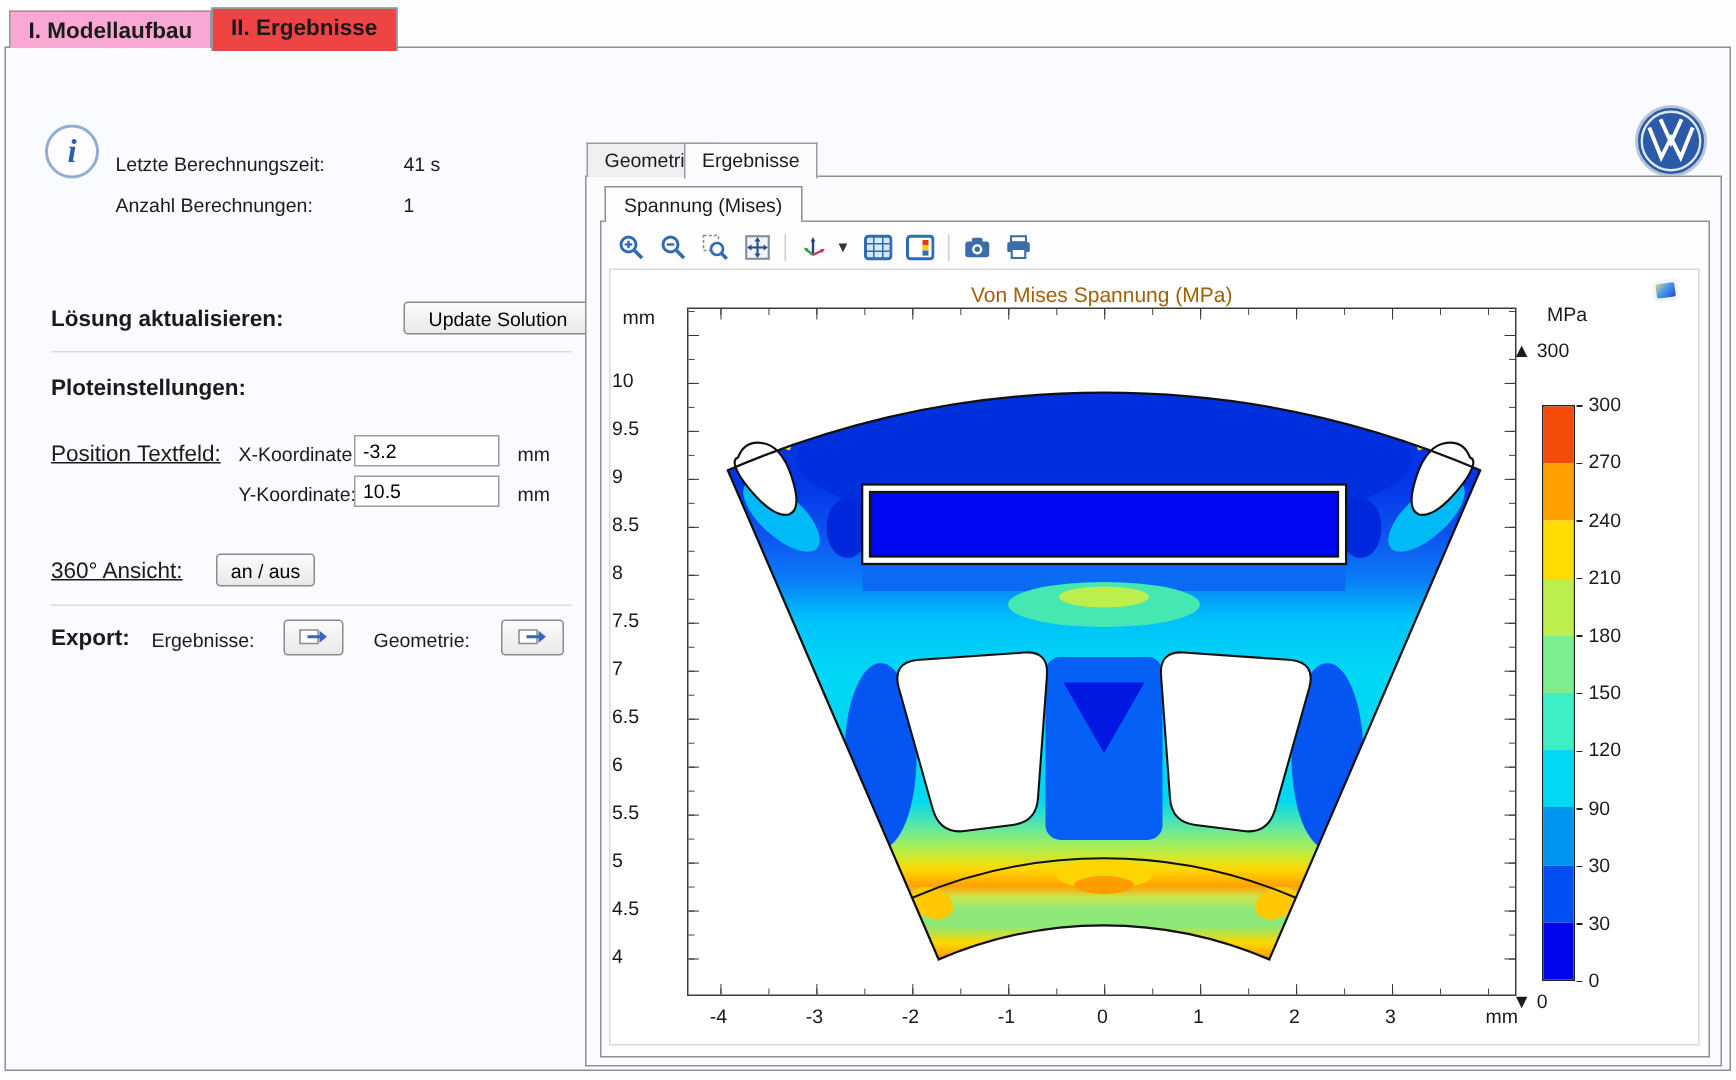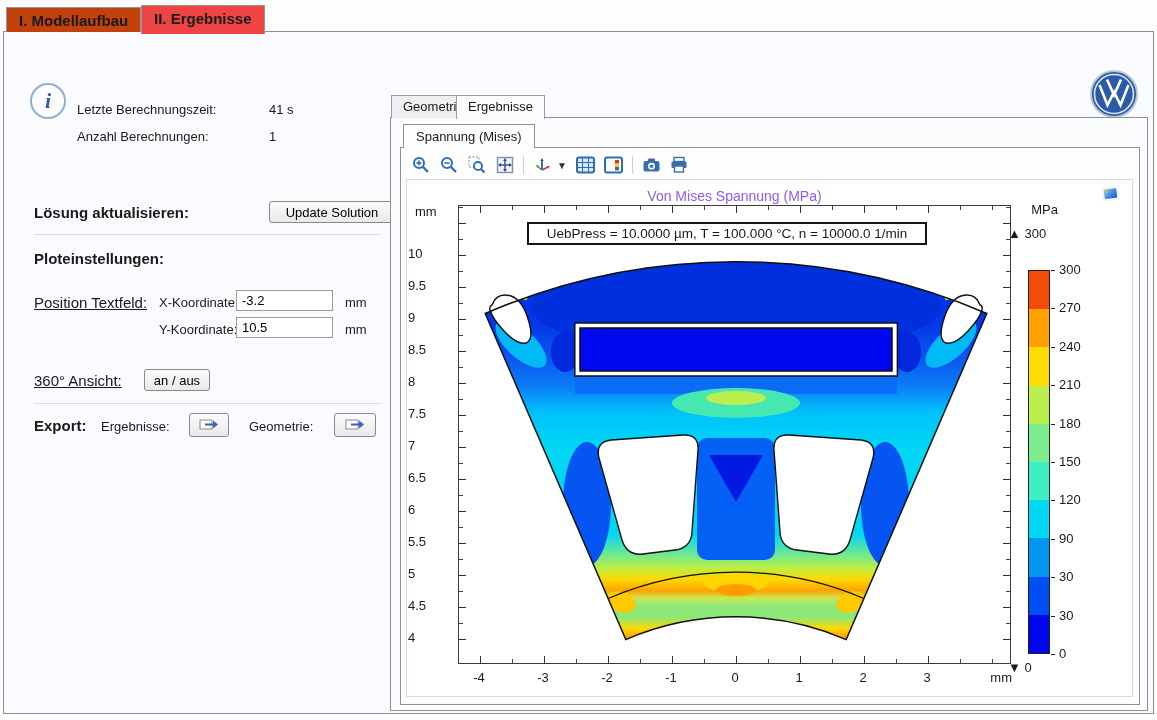--- a/index.html
+++ b/index.html
@@ -1,21 +1,21 @@
 <!DOCTYPE html>
 <html><head>
 <meta charset="utf-8">
 <style>
   * { margin:0; padding:0; box-sizing:border-box; }
   html,body { width:1157px; height:720px; background:#fdfdfe; font-family:"Liberation Sans", sans-serif; color:#1a1a1a; overflow:hidden; position:relative; }
 
   
   .top-tab { position:absolute; top:5px; height:27px; padding:4px 12px 0; font-size:15px; font-weight:bold;
              border:1px solid #979797; border-bottom:none; background:#ececec; z-index:5; }
-  .top-tab.inactive { top:7px; height:25px; background:#c2410c; }
+  .top-tab.inactive { top:7px; height:25px; background:#f9a8d4; }
   .top-tab.active { background:#ef4444; z-index:7; height:29px; }
   #tab-modellaufbau { left:6px; }
   #tab-ergebnisse   { left:141px; }
 
   
   .app-window { position:absolute; left:3px; top:31px; width:1151px; height:683px;
                 border:1px solid #8d8d95; background:#fafbfe; z-index:4; }
 
   
   .abs { position:absolute; }
@@ -45,21 +45,21 @@
               border:1px solid #8f8f96; border-bottom:none; background:#fdfdfe; z-index:3; }
   .innerbox { position:absolute; left:9px; top:29px; width:740px; height:558px; border:1px solid #8f8f96; background:#fdfdfe; }
 
   .toolbar { position:absolute; left:4px; top:3px; height:28px; display:flex; align-items:center; gap:9px; padding-left:6px; }
   .tb-sep { width:1px; height:18px; background:#cfcfd4; }
   .tb-ico { width:19px; height:19px; display:flex; align-items:center; justify-content:center; }
   .caret { font-size:10px; color:#333; margin-left:-4px; }
 
   
   .canvas { position:absolute; left:5px; top:31px; width:727px; height:518px; background:#ffffff; border:1px solid #d9d9dd; }
-  .plot-title { position:absolute; left:51px; top:8px; width:553px; text-align:center; font-size:14px; color:#8b5cf6; }
+  .plot-title { position:absolute; left:51px; top:8px; width:553px; text-align:center; font-size:14px; color:#a16207; }
   .axis-frame { position:absolute; left:51px; top:25px; width:553px; height:459px; border:1px solid #3c3c3c; }
   .annot { position:absolute; left:120px; top:42px; width:400px; height:23px; border:2px solid #141414; background:#fff;
            font-size:13.5px; text-align:center; line-height:19px; z-index:9; }
   .yunit { position:absolute; left:8px; top:24px; font-size:13px; }
   .xunit { position:absolute; left:565px; top:490px; width:40px; text-align:right; font-size:13px; }
   .ytick { position:absolute; width:40px; right:684px; text-align:left; font-size:13px; height:16px; }
   .xtick { position:absolute; top:490px; width:34px; text-align:center; font-size:13px; }
 
   
   .tk { position:absolute; pointer-events:none; }
@@ -337,21 +337,20 @@
         <div class="tk tkxminor" style="bottom:0"></div>
         <div class="tk tkxmajor" style="bottom:0"></div>
         <div class="tk tkxminor" style="top:0"></div>
         <div class="tk tkxmajor" style="top:0"></div>
         <div class="tk tkyminor" style="left:0"></div>
         <div class="tk tkymajor" style="left:0"></div>
         <div class="tk tkyminor" style="right:0"></div>
         <div class="tk tkymajor" style="right:0"></div>
       </div>
 
-      <div class="annot">UebPress = 10.0000 µm, T = 100.000 °C, n = 10000.0  1/min</div>
 
       <div class="ytick" style="top:66px">10</div>
       <div class="ytick" style="top:98px">9.5</div>
       <div class="ytick" style="top:130px">9</div>
       <div class="ytick" style="top:162px">8.5</div>
       <div class="ytick" style="top:194px">8</div>
       <div class="ytick" style="top:226px">7.5</div>
       <div class="ytick" style="top:258px">7</div>
       <div class="ytick" style="top:290px">6.5</div>
       <div class="ytick" style="top:322px">6</div>

